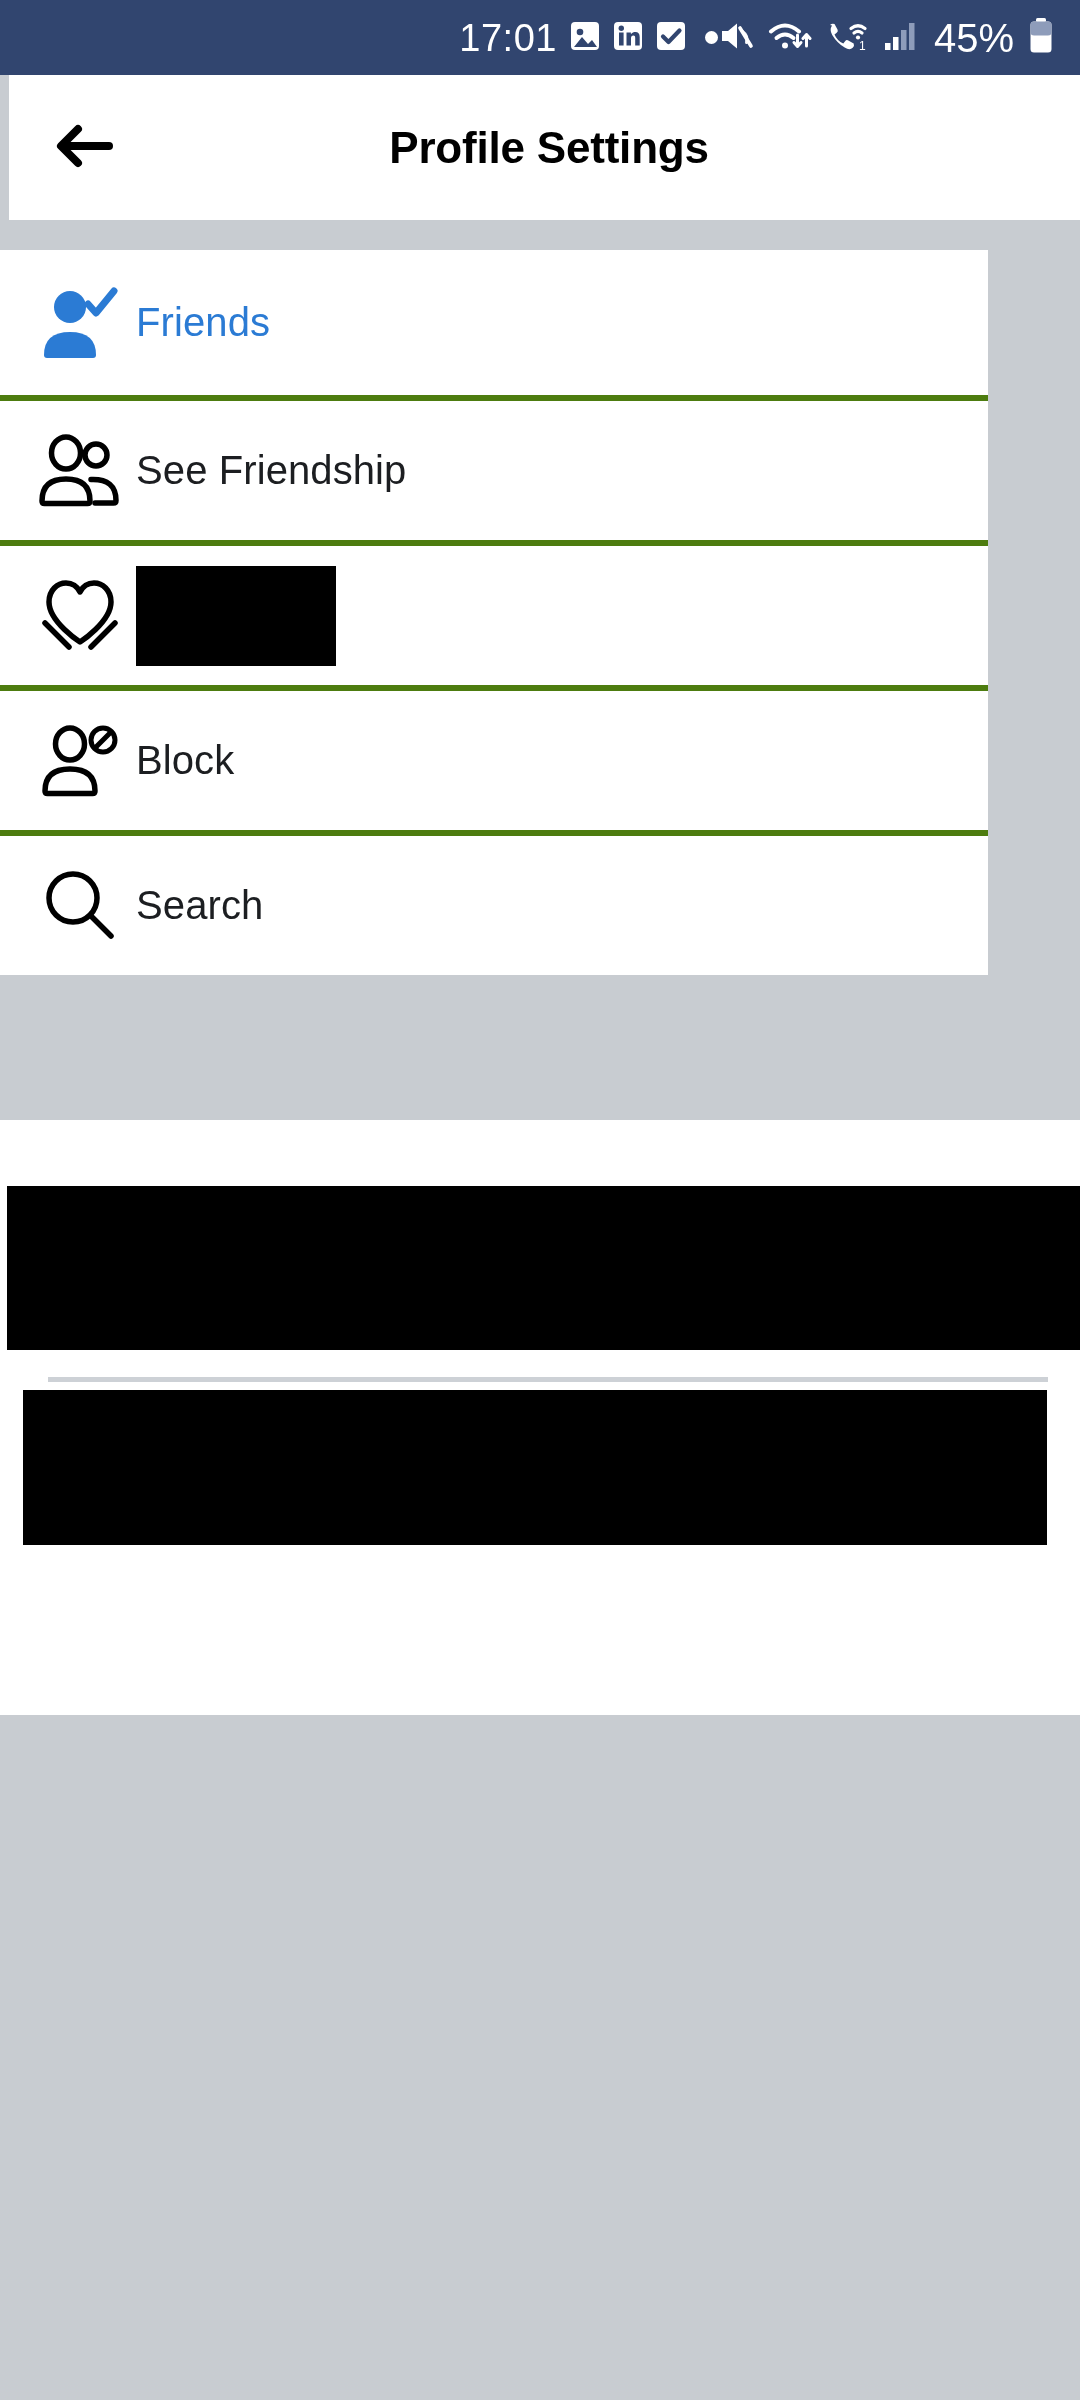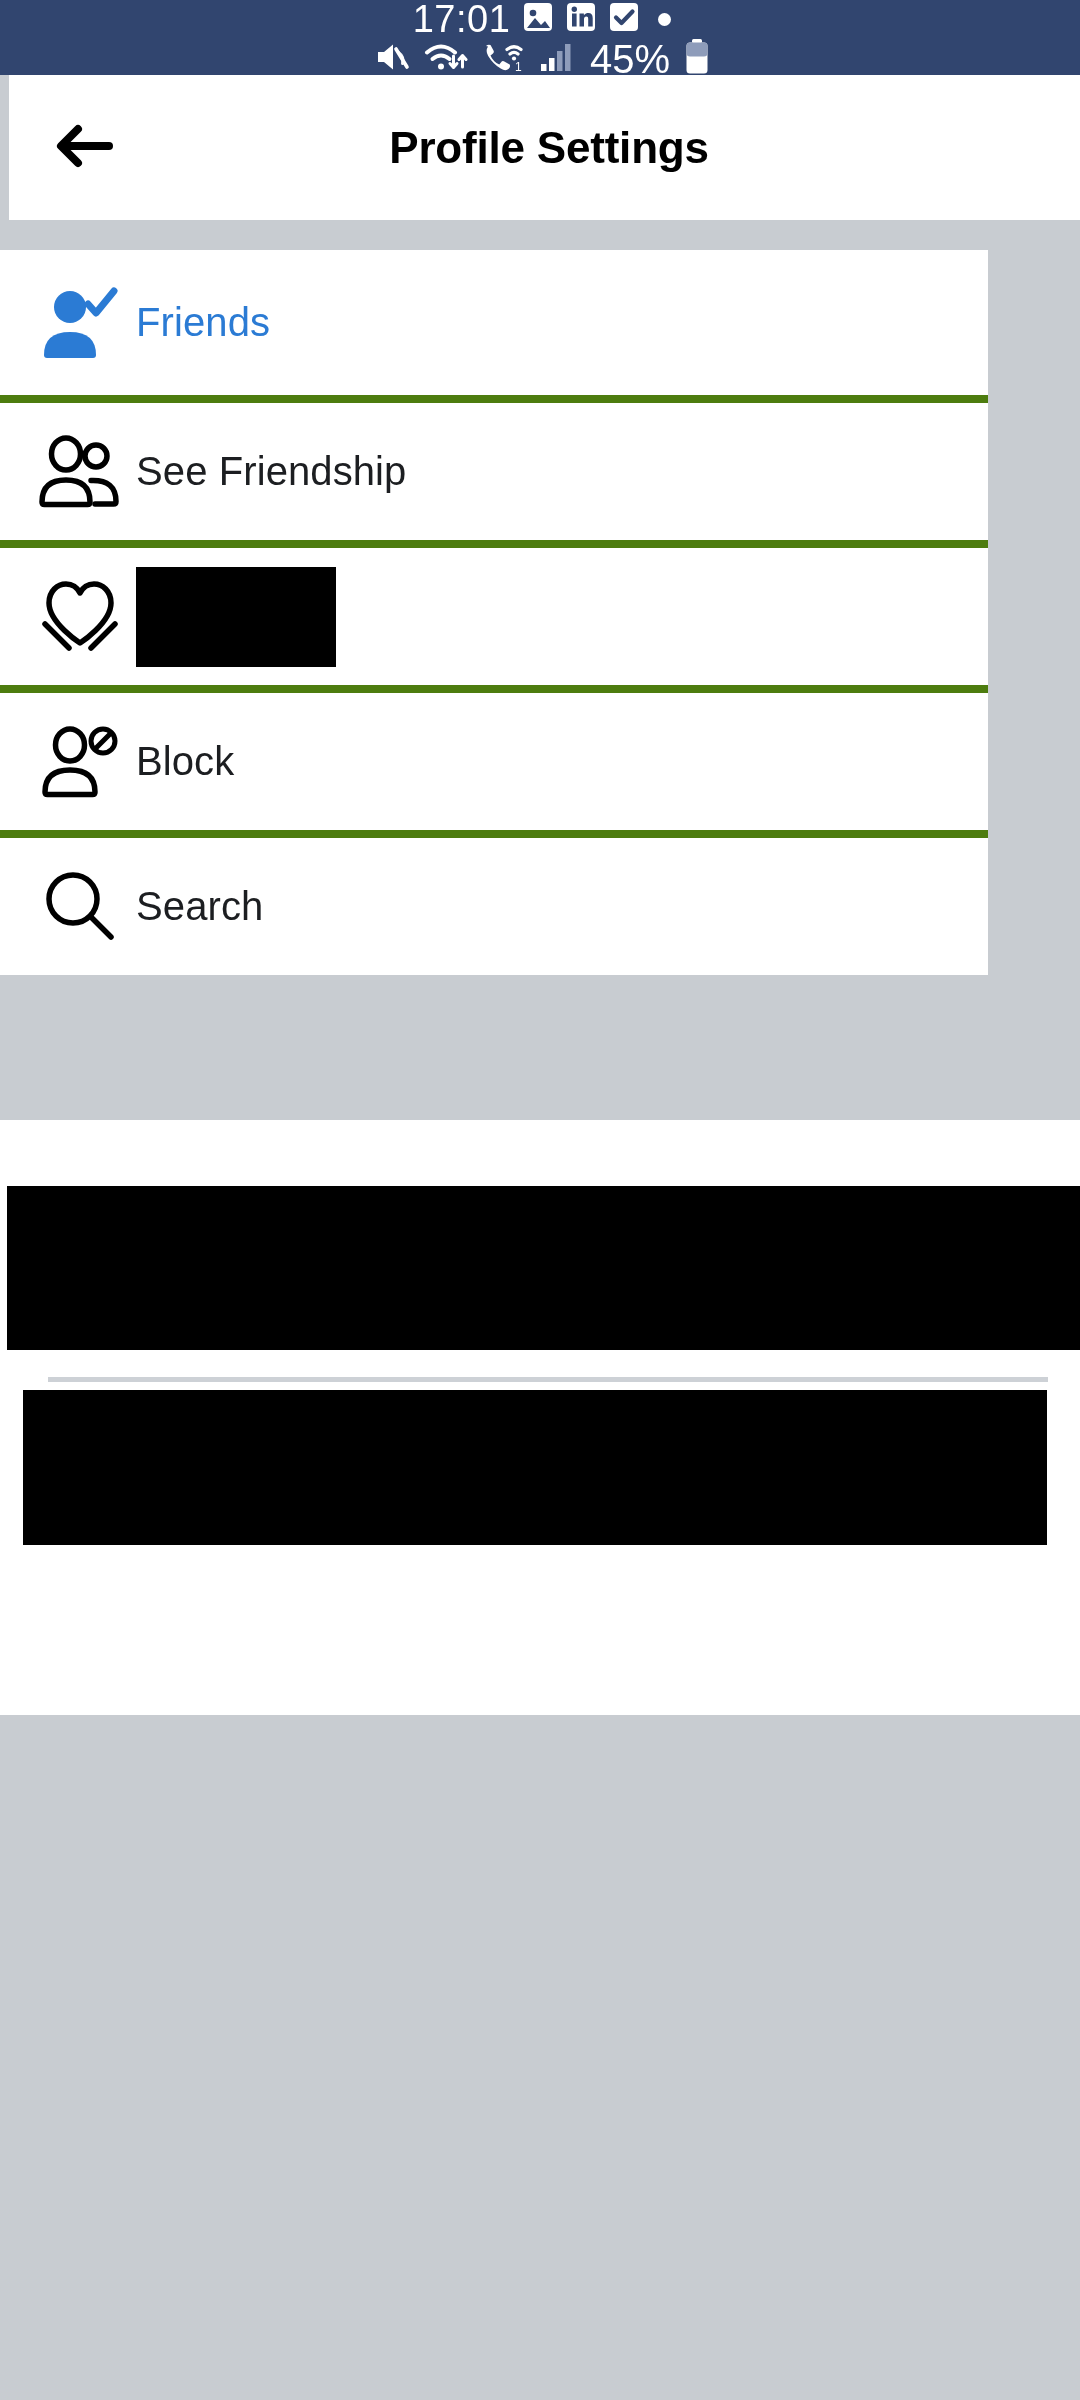--- a/index.html
+++ b/index.html
@@ -21,23 +21,22 @@
 
   
   .status-bar {
     position: absolute;
     top: 0; left: 0;
     width: 1080px;
     height: 75px;
     background: #31456f;
     display: flex;
     align-items: center;
-    justify-content: space-between;
+    justify-content: flex-end;
     padding: 0 26px 0 30px;
-    flex-direction: column;
   }
   .sb-left { display: flex; align-items: center; gap: 13px; }
   .sb-clock {
     color: #ffffff;
     font-size: 38px;
     font-weight: 400;
     letter-spacing: 0.5px;
     line-height: 1;
   }
   .sb-right { display: flex; align-items: center; gap: 14px; }
@@ -101,21 +100,21 @@
     background: #ffffff;
   }
   .menu-row {
     position: relative;
     height: 145px;
     display: flex;
     align-items: center;
     background: #ffffff;
     cursor: pointer;
   }
-  .menu-row + .menu-row { border-top: 8px solid #4d7c0f; text-align: center; }
+  .menu-row + .menu-row { border-top: 6px solid #4d7c0f; text-align: center; }
   .row-icon {
     width: 112px;
     min-width: 112px;
     margin-left: 24px;
     display: flex;
     align-items: center;
     justify-content: center;
   }
   .row-label {
     font-size: 40px;

